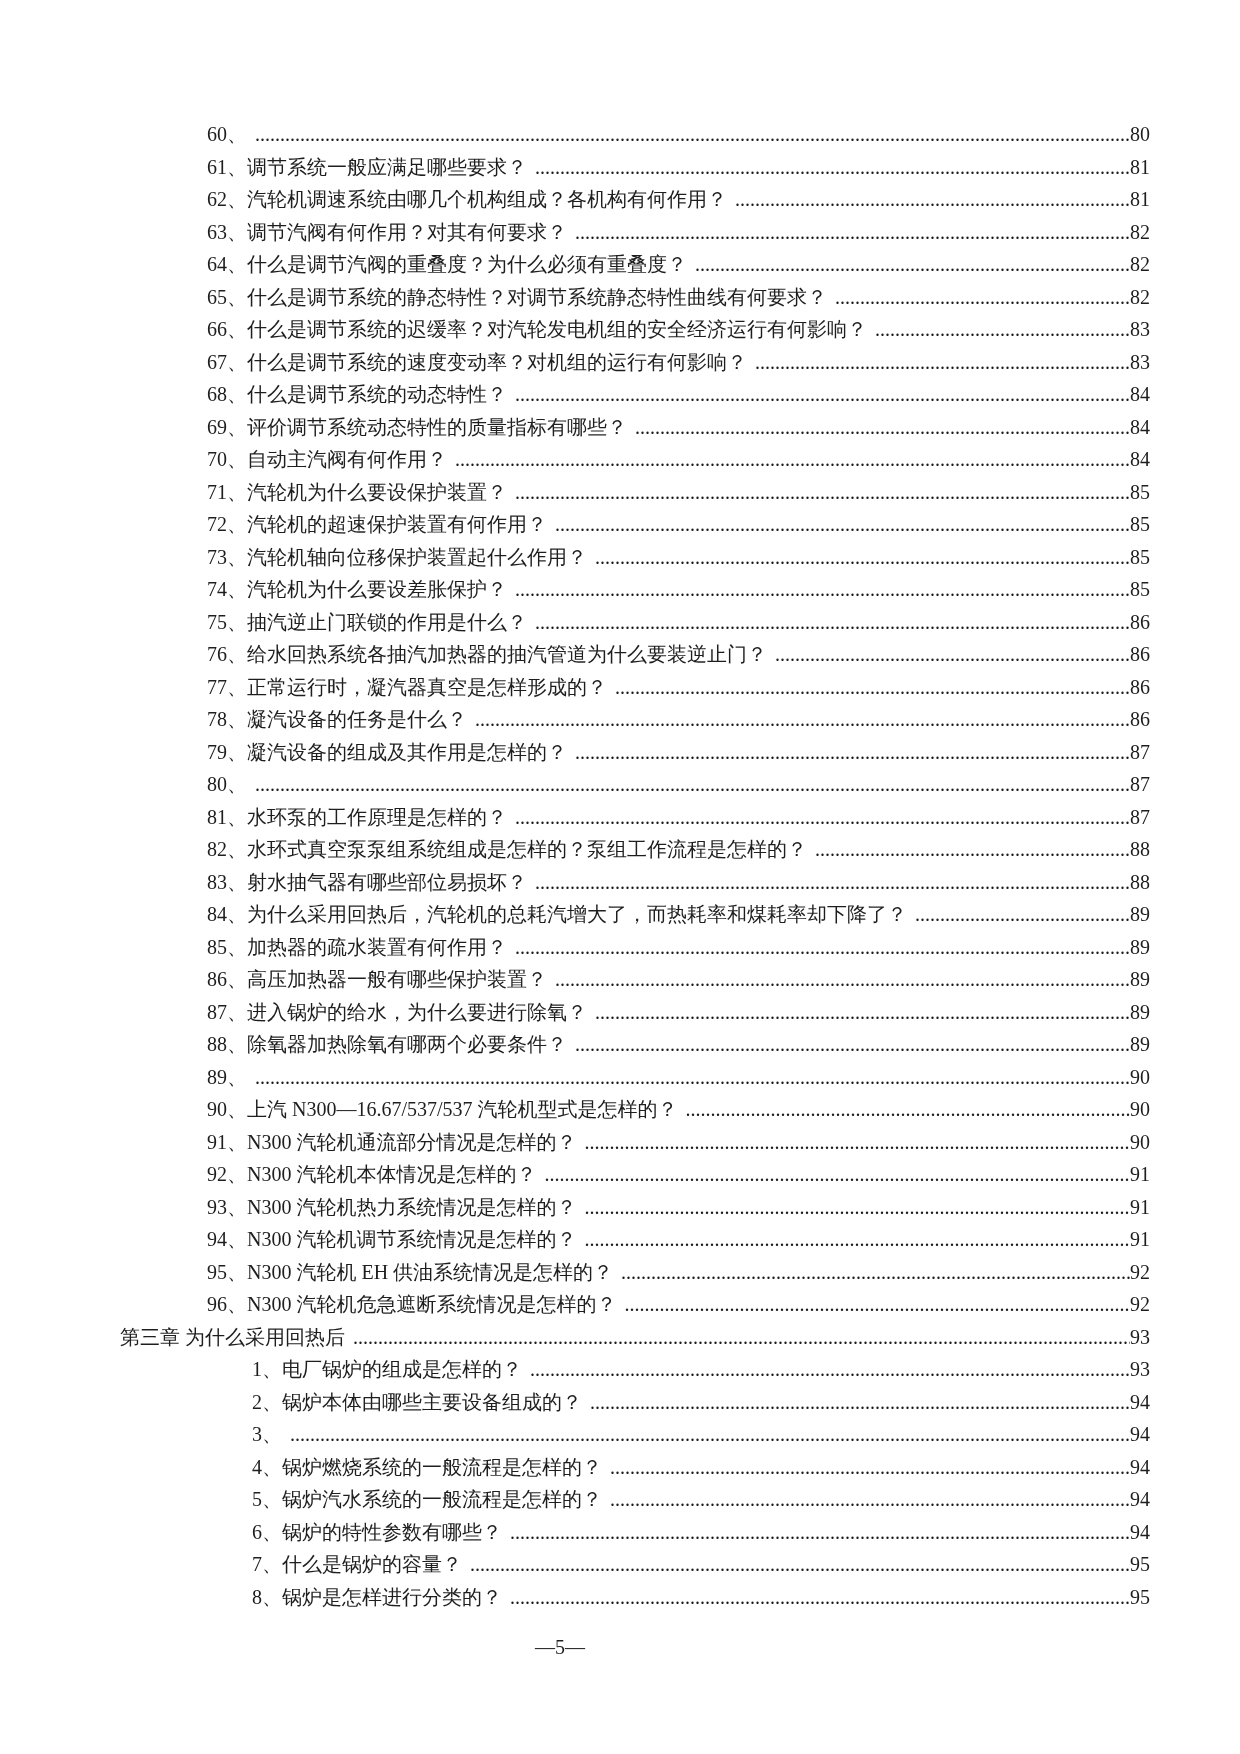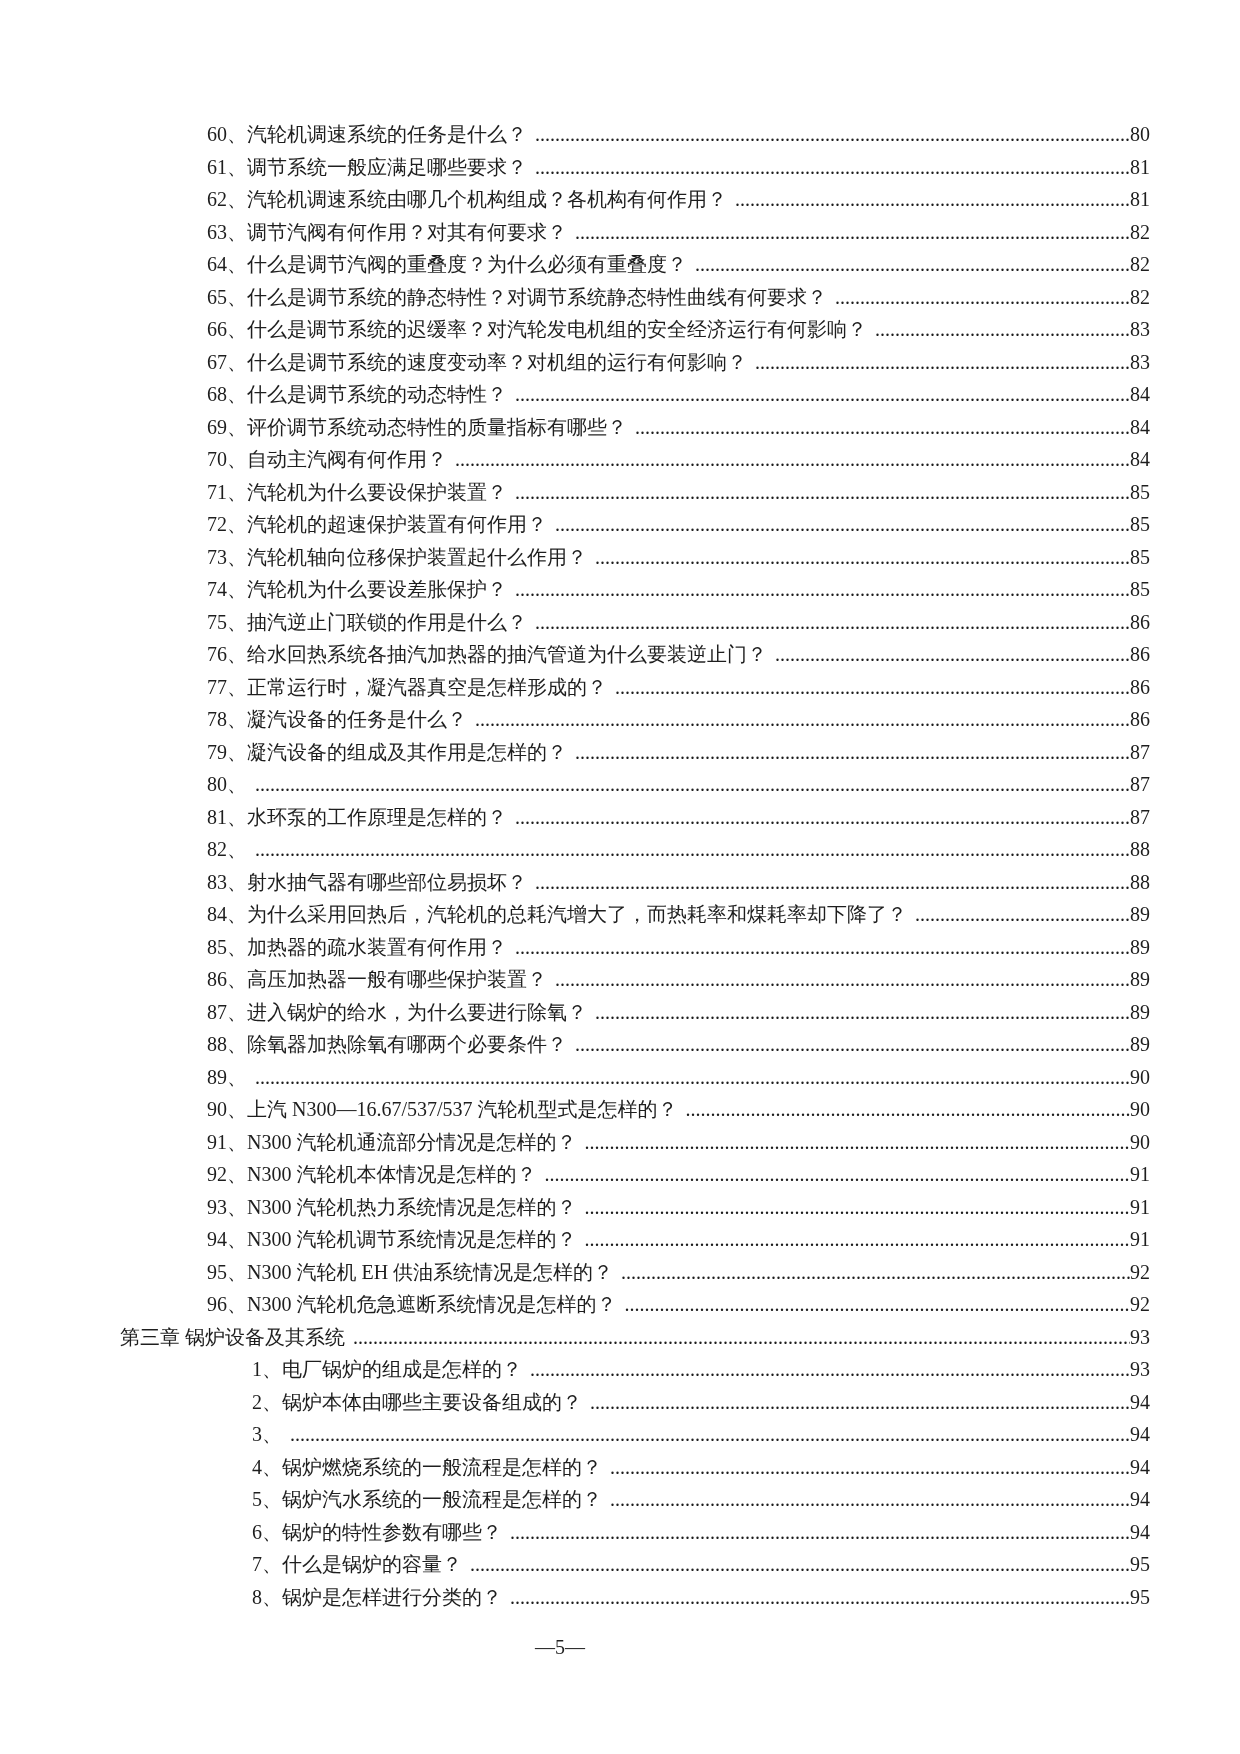--- a/index.html
+++ b/index.html
@@ -57,21 +57,20 @@
 </head>
 <body>
 
 <div class="page">
 
   <div class="toc">
 
   <div class="row l1">
         <span class="num">60</span>
         <span class="sep">、</span>
-        <span class="text">汽轮机调速系统的任务是什么？</span>
         <span class="dots"></span>
         <span class="page-num">80</span>
       </div>
       <div class="row l1">
         <span class="num">61</span>
         <span class="sep">、</span>
         <span class="text">调节系统一般应满足哪些要求？</span>
         <span class="dots"></span>
         <span class="page-num">81</span>
       </div>
@@ -210,20 +209,21 @@
       <div class="row l1">
         <span class="num">81</span>
         <span class="sep">、</span>
         <span class="text">水环泵的工作原理是怎样的？</span>
         <span class="dots"></span>
         <span class="page-num">87</span>
       </div>
       <div class="row l1">
         <span class="num">82</span>
         <span class="sep">、</span>
+        <span class="text">水环式真空泵泵组系统组成是怎样的？泵组工作流程是怎样的？</span>
         <span class="dots"></span>
         <span class="page-num">88</span>
       </div>
       <div class="row l1">
         <span class="num">83</span>
         <span class="sep">、</span>
         <span class="text">射水抽气器有哪些部位易损坏？</span>
         <span class="dots"></span>
         <span class="page-num">88</span>
       </div>
@@ -313,21 +313,21 @@
       <div class="row l1">
         <span class="num">96</span>
         <span class="sep">、</span>
         <span class="text">N300 汽轮机危急遮断系统情况是怎样的？</span>
         <span class="dots"></span>
         <span class="page-num">92</span>
       </div>
       <div class="row chapter">
         <span class="num"></span>
         <span class="sep"></span>
-        <span class="text">第三章 锅炉设备及其系统</span>
+        <span class="text">第三章 为什么采用回热后</span>
         <span class="dots"></span>
         <span class="page-num">93</span>
       </div>
       <div class="row l2">
         <span class="num">1</span>
         <span class="sep">、</span>
         <span class="text">电厂锅炉的组成是怎样的？</span>
         <span class="dots"></span>
         <span class="page-num">93</span>
       </div>

